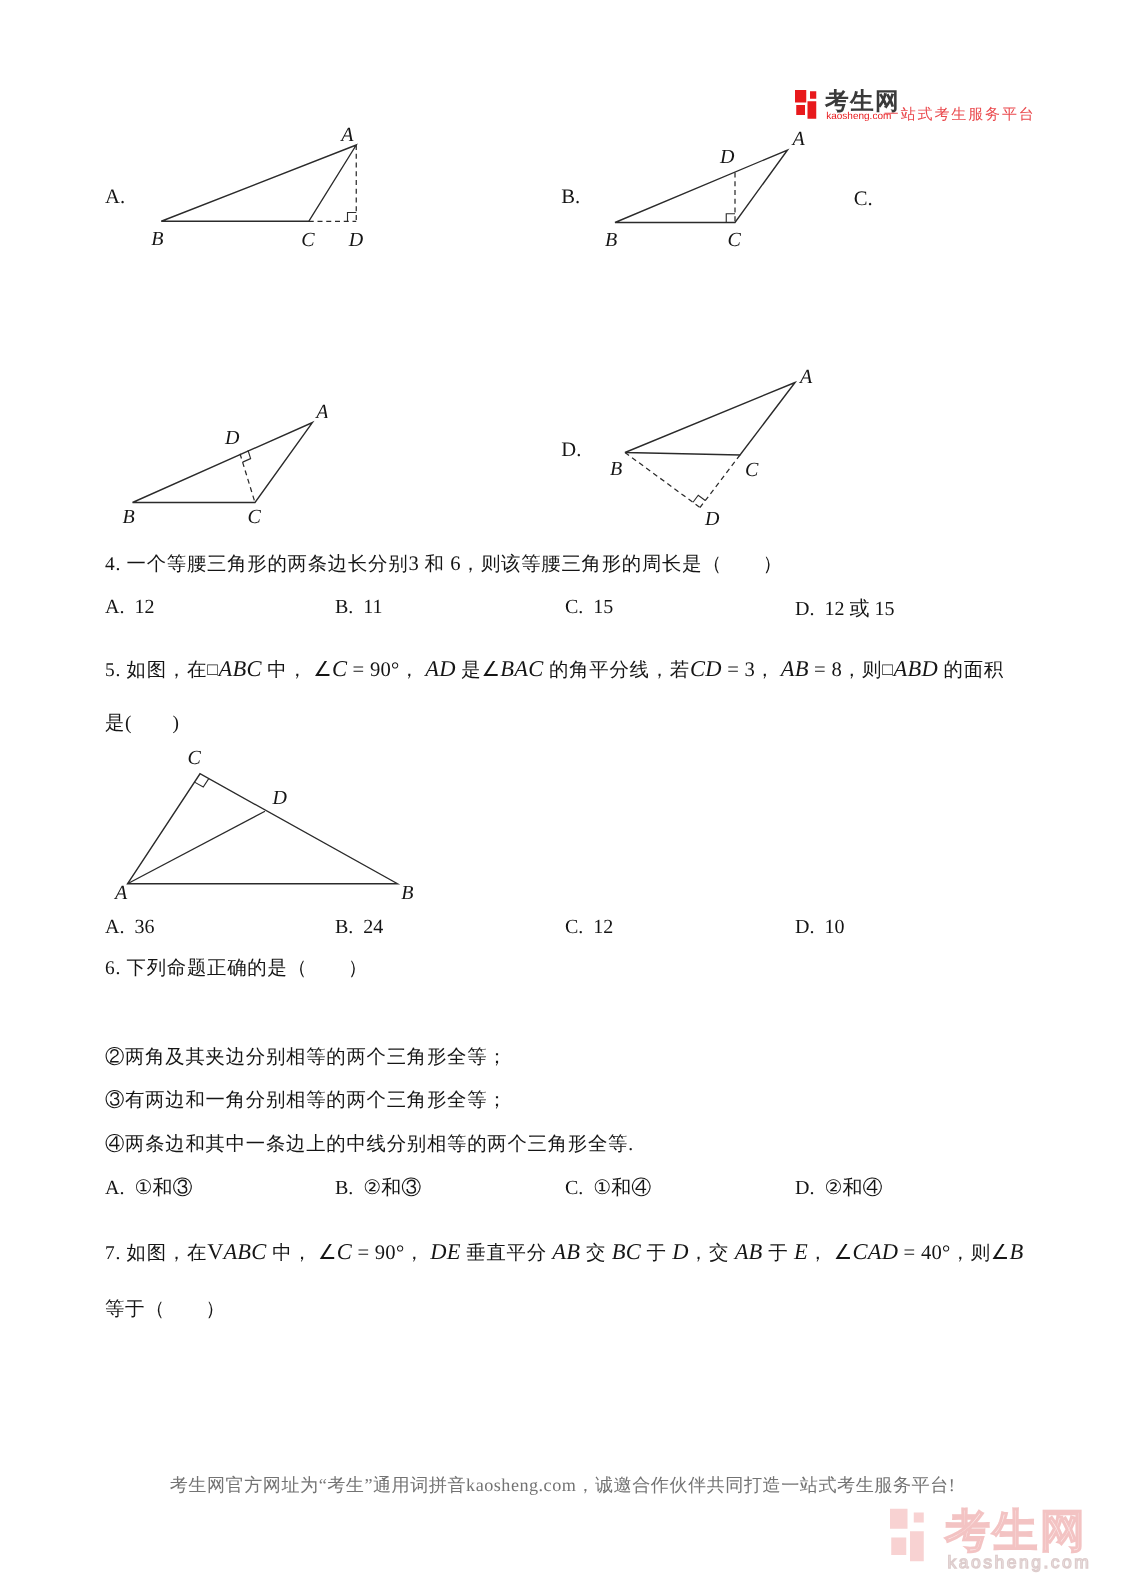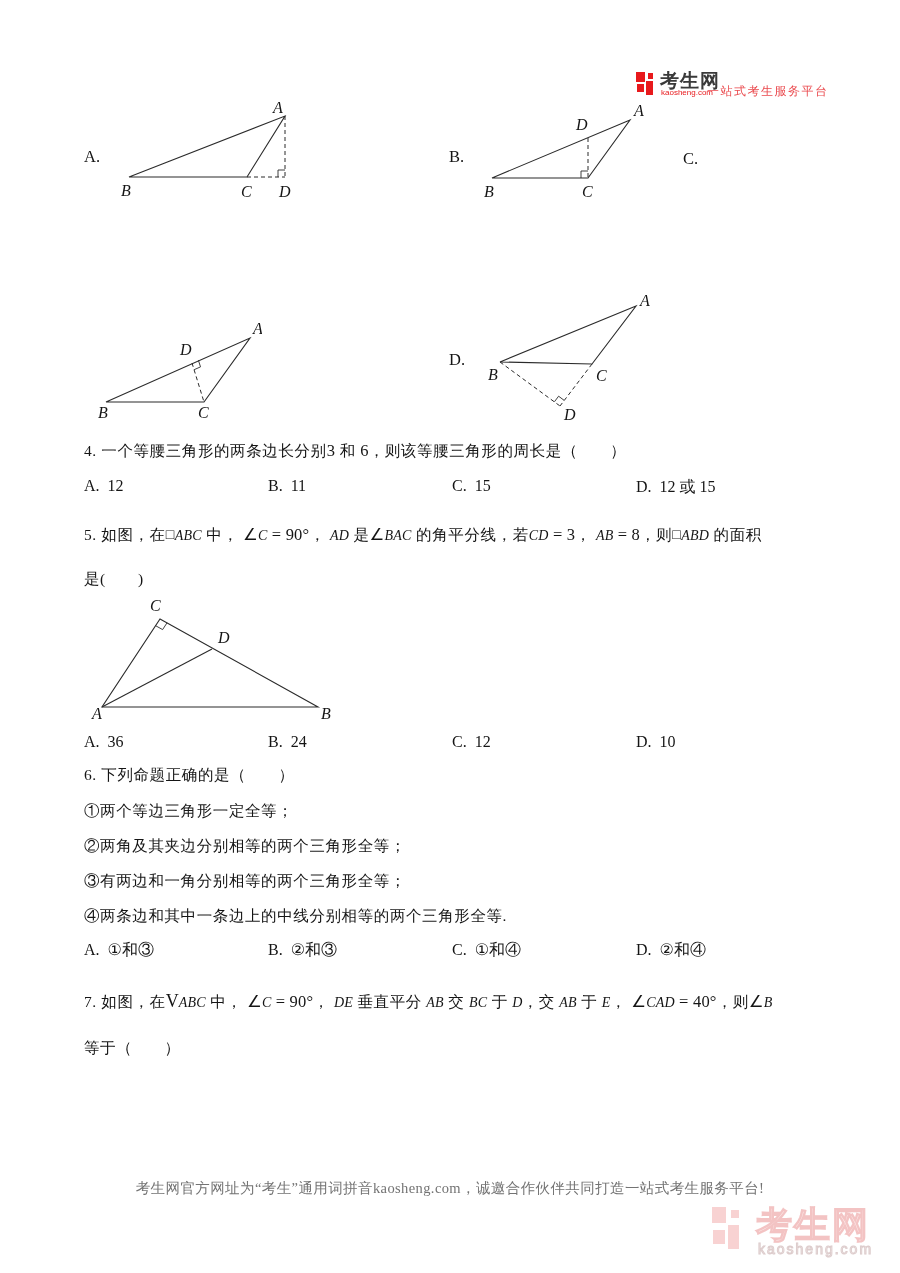--- a/index.html
+++ b/index.html
@@ -15,21 +15,21 @@
   .brand-icon i{position:absolute;background:#e8191c;display:block;}
   .bi-tl{left:0;top:0;width:9px;height:10px;}
   .bi-tr{left:12px;top:1px;width:5px;height:6px;}
   .bi-bl{left:1px;top:12px;width:7px;height:8px;}
   .bi-br{left:10px;top:9px;width:7px;height:14px;}
   .brand-name{position:absolute;left:24px;top:0px;font-size:19px;font-weight:bold;color:#3a3a3a;letter-spacing:1px;font-family:"Liberation Sans",sans-serif;white-space:nowrap;}
   .brand-domain{position:absolute;left:25px;top:20px;font-size:8px;color:#e8191c;font-family:"Liberation Sans",sans-serif;white-space:nowrap;}
   .brand-tagline{position:absolute;left:71px;top:15px;font-size:12px;color:#ea4a4e;letter-spacing:1.5px;white-space:nowrap;font-family:"Liberation Sans",sans-serif;}
   
   .line{position:absolute;left:84px;font-size:15.5px;letter-spacing:0.6px;white-space:nowrap;line-height:22px;}
-  .vi{font-family:"Liberation Serif",serif;font-style:italic;font-size:14px;letter-spacing:0.2px;}
+  .vi{font-family:"Liberation Serif",serif;font-style:italic;font-size:18px;letter-spacing:0.2px;}
   .num{font-family:"Liberation Serif",serif;font-size:16.5px;letter-spacing:0.2px;}
   .bx{font-size:14px;position:relative;top:-1px;}
   .vee{font-family:"Liberation Serif",serif;font-size:18px;letter-spacing:0;}
   .fig-label{position:absolute;font-size:16.5px;font-family:"Liberation Serif",serif;}
   
   .opt-row{position:absolute;left:84px;width:760px;display:flex;}
   .opt{flex:none;width:184px;font-size:16px;white-space:nowrap;}
   .opt:last-child{width:auto;text-align:center;}
   .opt .ol{font-family:"Liberation Serif",serif;margin-right:8px;}
   
@@ -147,21 +147,20 @@
   </div>
 
   <div class="opt-row" style="top:733px;">
     <span class="opt"><span class="ol">A.</span><span>36</span></span>
     <span class="opt"><span class="ol">B.</span><span>24</span></span>
     <span class="opt"><span class="ol">C.</span><span>12</span></span>
     <span class="opt"><span class="ol">D.</span><span>10</span></span>
   </div>
 
   <div class="line" style="top:764px;">6.  下列命题正确的是（　　）</div>
-  <div class="line" style="top:800px;">①两个等边三角形一定全等；</div>
   <div class="line" style="top:835px;">②两角及其夹边分别相等的两个三角形全等；</div>
   <div class="line" style="top:870px;">③有两边和一角分别相等的两个三角形全等；</div>
   <div class="line" style="top:905px;">④两条边和其中一条边上的中线分别相等的两个三角形全等.</div>
   <div class="opt-row" style="top:940px;">
     <span class="opt"><span class="ol">A.</span><span>①和③</span></span>
     <span class="opt"><span class="ol">B.</span><span>②和③</span></span>
     <span class="opt"><span class="ol">C.</span><span>①和④</span></span>
     <span class="opt"><span class="ol">D.</span><span>②和④</span></span>
   </div>
 

